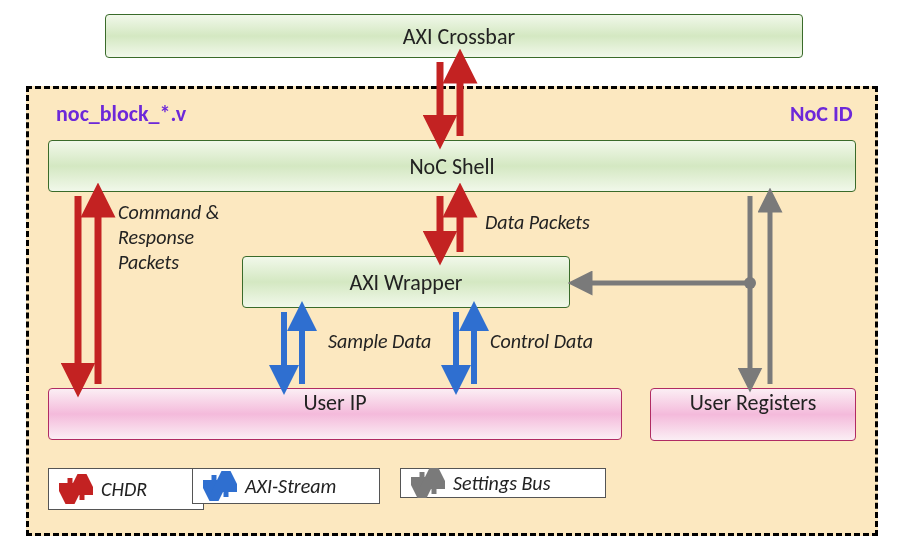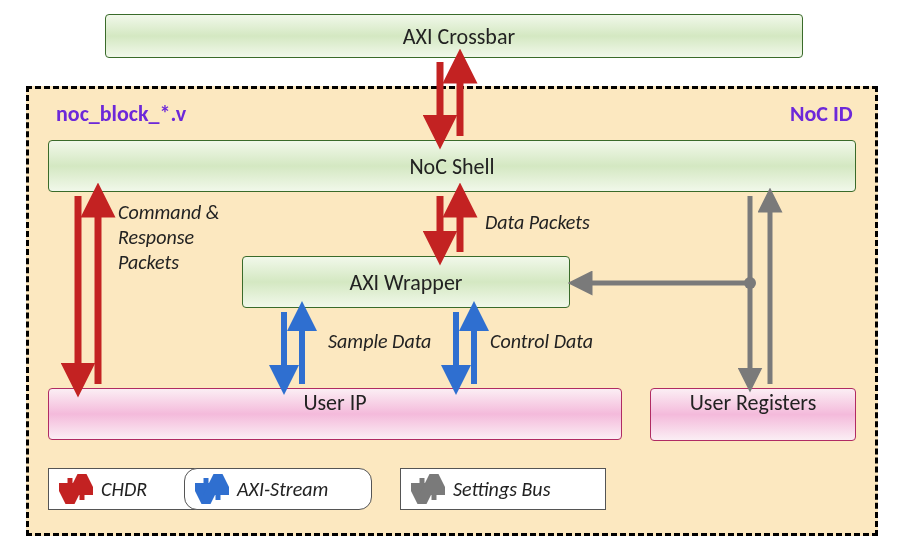--- a/index.html
+++ b/index.html
@@ -120,34 +120,34 @@
         <marker id="lr1" markerWidth="6" markerHeight="6" refX="3" refY="3" orient="auto">
           <path d="M0,0 L6,3 L0,6 Z" fill="#c32222"></path>
         </marker>
       </defs>
       <line x1="11" y1="4" x2="11" y2="24" stroke="#c32222" stroke-width="5" marker-end="url(#lr1)"></line>
       <line x1="23" y1="26" x2="23" y2="6" stroke="#c32222" stroke-width="5" marker-end="url(#lr1)"></line>
     </svg>
     <span>CHDR</span>
   </div>
 
-  <div class="legendbox" style="left:184px; top:468px; width:188px; height:42px;border-radius:13px;">
+  <div class="legendbox" style="left:192px; top:468px; width:188px; height:36px;">
     <svg width="34" height="30">
       <defs>
         <marker id="lb1" markerWidth="6" markerHeight="6" refX="3" refY="3" orient="auto">
           <path d="M0,0 L6,3 L0,6 Z" fill="#2f6fd0"></path>
         </marker>
       </defs>
       <line x1="11" y1="4" x2="11" y2="24" stroke="#2f6fd0" stroke-width="5" marker-end="url(#lb1)"></line>
       <line x1="23" y1="26" x2="23" y2="6" stroke="#2f6fd0" stroke-width="5" marker-end="url(#lb1)"></line>
     </svg>
     <span>AXI-Stream</span>
   </div>
 
-  <div class="legendbox" style="left:400px; top:468px; width:206px; height:42px;">
+  <div class="legendbox" style="left:400px; top:468px; width:206px; height:30px;">
     <svg width="34" height="30">
       <defs>
         <marker id="lg1" markerWidth="6" markerHeight="6" refX="3" refY="3" orient="auto">
           <path d="M0,0 L6,3 L0,6 Z" fill="#7a7a7a"></path>
         </marker>
       </defs>
       <line x1="11" y1="4" x2="11" y2="24" stroke="#7a7a7a" stroke-width="5" marker-end="url(#lg1)"></line>
       <line x1="23" y1="26" x2="23" y2="6" stroke="#7a7a7a" stroke-width="5" marker-end="url(#lg1)"></line>
     </svg>
     <span>Settings Bus</span>

